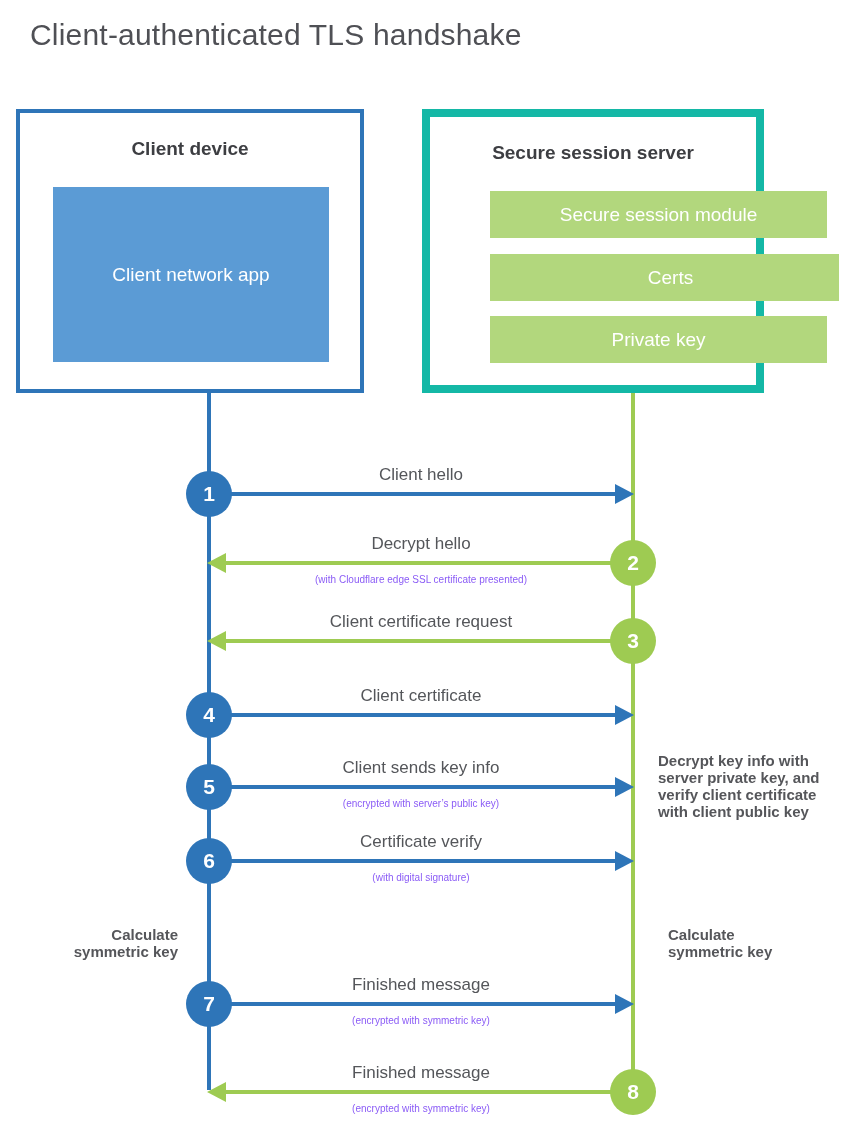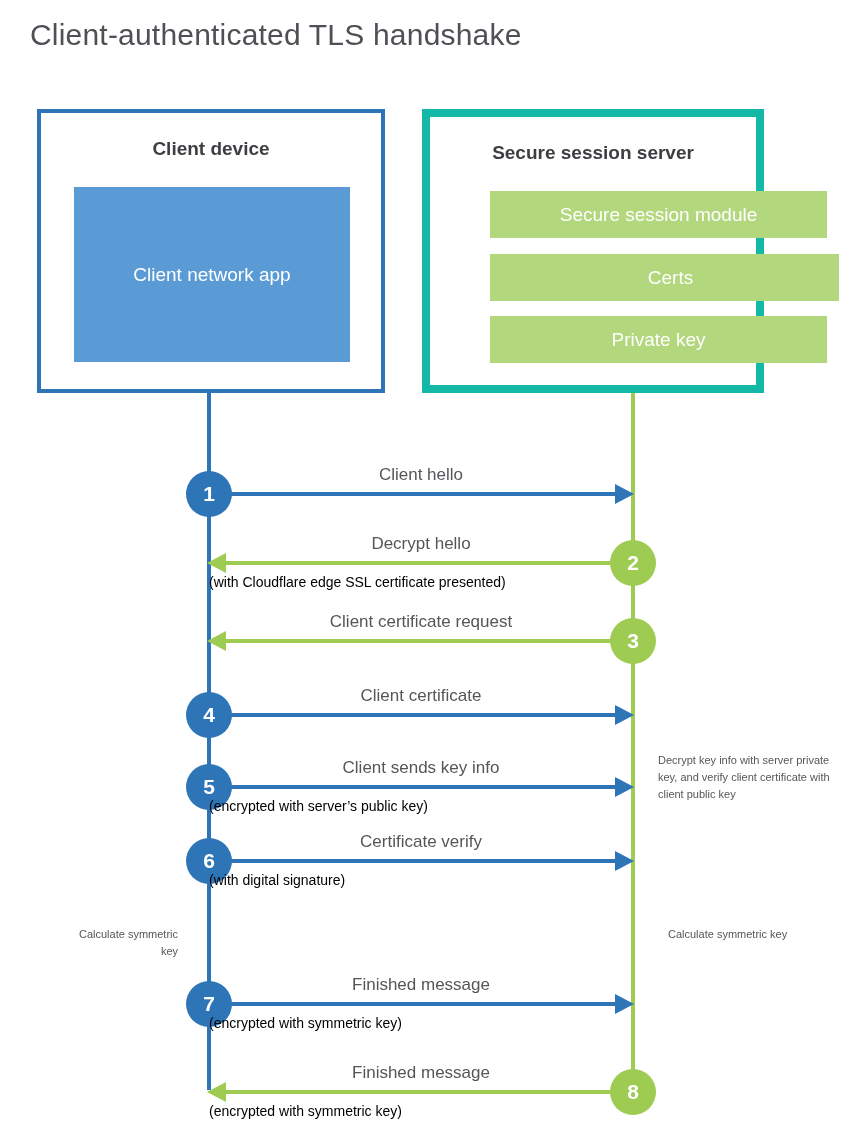--- a/index.html
+++ b/index.html
@@ -8,21 +8,21 @@
     position: relative; width: 865px; height: 1146px;
     background: #ffffff; overflow: hidden;
   }
   .diagram-title {
     position: absolute; left: 30px; top: 18px;
     font-size: 30px; font-weight: 300; color: #4f5055; letter-spacing: .2px;
   }
 
   
   .actor-box { position: absolute; top: 109px; height: 284px; box-sizing: border-box; background: #fff; }
-  .client-box { left: 37px; width: 348px; border: 4px solid #2e75b8; }
+  .client-box { left: 16px; width: 348px; border: 4px solid #2e75b8; }
   .server-box { left: 422px; width: 342px; border: 8px solid #14b8a6; }
   .actor-title { margin-top: 25px; text-align: center; font-size: 19px; font-weight: 700; color: #3d3e42; }
   .app-box {
     position: absolute; left: 33px; top: 74px; width: 276px; height: 175px;
     background: #5b9bd5; display: flex; align-items: center; justify-content: center;
   }
   .app-box span { max-width: 175px; text-align: center; color: #ffffff; font-size: 19px; line-height: 26px; }
   .module-bar {
     position: absolute; left: 40px; width: 337px; height: 47px;
     background: #b2d77d; display: flex; align-items: center; justify-content: center;
@@ -36,37 +36,37 @@
   .lifeline-server { left: 631px; top: 393px; height: 699px; background: #9ecb52; }
 
   
   .step { position: absolute; left: 0; width: 865px; height: 0; }
   .step-label {
     position: absolute; left: 209px; bottom: 9px; width: 424px;
     text-align: center; font-size: 17px; color: #54565a;
   }
   .step-sublabel {
     position: absolute; left: 209px; top: 11px; width: 424px;
-    font-size: 14px; color: #000000;
+    text-align: center; font-size: 10px; color: #8b5cf6;
   }
   .shaft { position: absolute; top: -2px; height: 4px; }
   .shaft-blue  { left: 209px; width: 410px; background: #2e75b8; }
   .shaft-green { left: 225px; width: 408px; background: #9ecb52; }
   .head { position: absolute; top: -10px; width: 0; height: 0; border-top: 10px solid transparent; border-bottom: 10px solid transparent; }
   .head-right { left: 615px; border-left: 19px solid #2e75b8; }
   .head-left  { left: 207px; border-right: 19px solid #9ecb52; }
   .num-circle {
     position: absolute; top: -23px; width: 46px; height: 46px; border-radius: 50%;
     color: #ffffff; font-size: 21px; font-weight: 700; line-height: 46px; text-align: center;
   }
   .circle-blue  { left: 186px; background: #2e75b8; }
   .circle-green { left: 610px; background: #9ecb52; }
 
   
-  .side-note { position: absolute; font-size: 11px; line-height: 17px; color: #55565a; }
+  .side-note { position: absolute; font-size: 15px; line-height: 17px; color: #55565a; font-weight: bold; }
   .note-decrypt { left: 658px; top: 752px; width: 180px; }
   .note-calc-left { left: 60px; top: 926px; width: 118px; text-align: right; line-height: 17px; }
   .note-calc-right { left: 668px; top: 926px; width: 120px; line-height: 17px; }
 </style>
 </head>
 <body>
 
 <div class="page">
 
   <div class="diagram-title">Client-authenticated TLS handshake</div>

